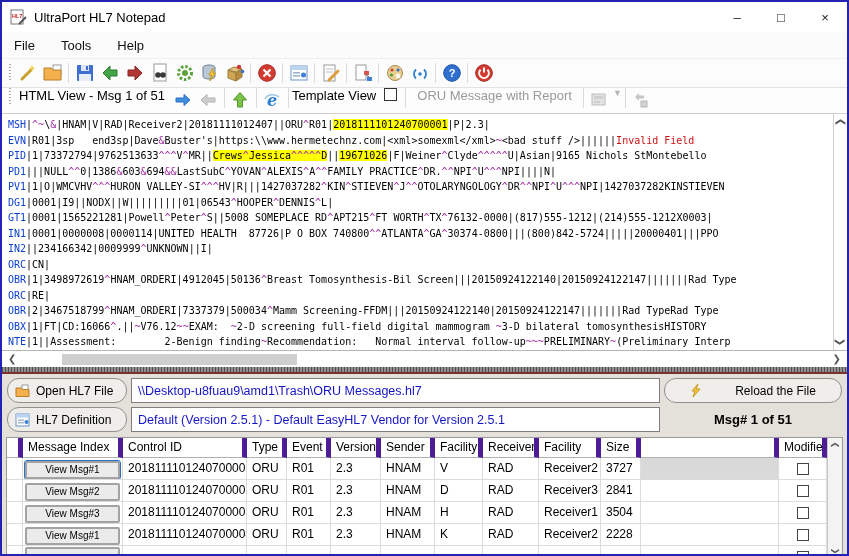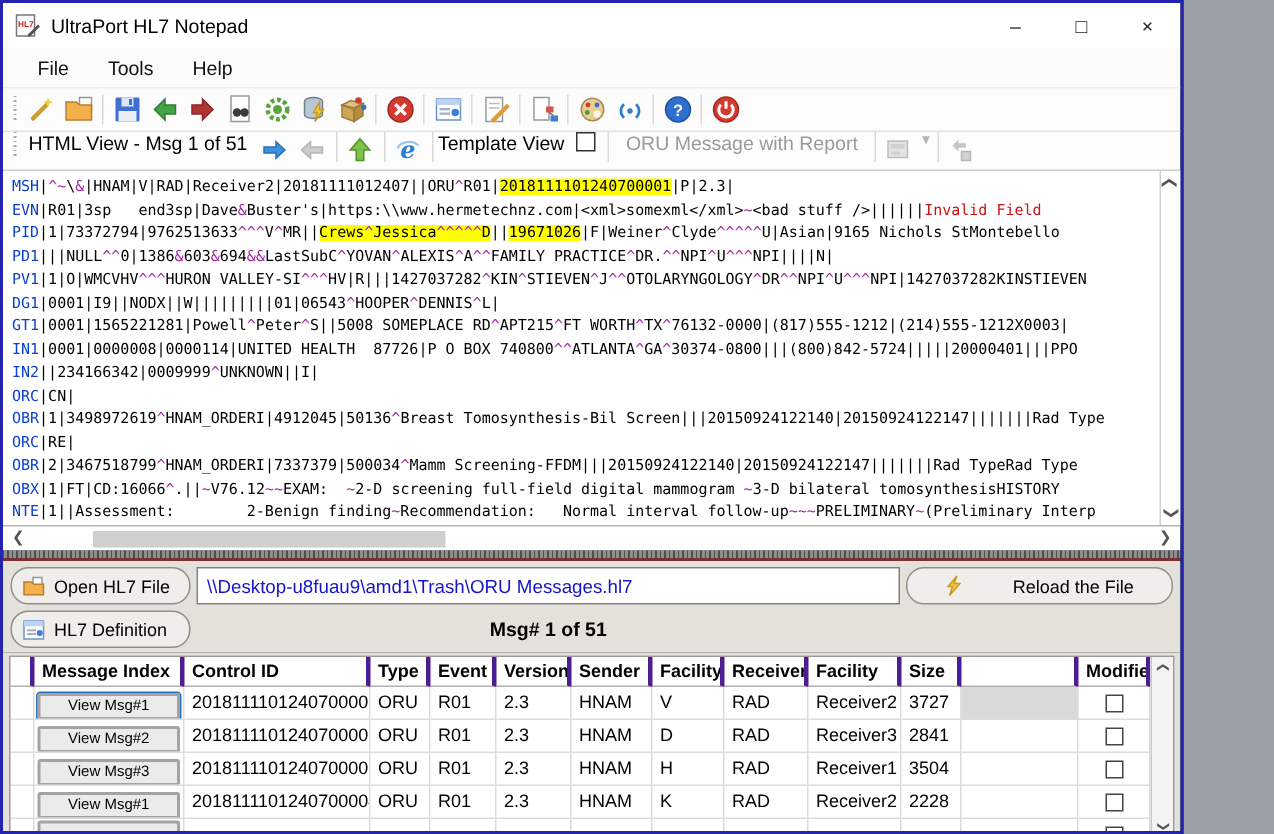--- a/index.html
+++ b/index.html
@@ -1,29 +1,29 @@
 <!DOCTYPE html>
 <html><head>
 <meta charset="utf-8">
 <style>
   * { box-sizing: border-box; margin: 0; padding: 0; }
   html,body { background:#9aa0a6; }
   body { font-family:"Liberation Sans", sans-serif; }
-  .window { width:789px; height:556px; border:2px solid #2323b0; background:#0f172a;
+  .window { width:849px; height:556px; border:2px solid #2323b0; background:#c2410c;
             display:flex; flex-direction:column; overflow:hidden; }
 
   
   .titlebar { height:30px; display:flex; align-items:center; padding:0 0 0 8px; background:#fff; flex:0 0 auto; }
   .titlebar .title { font-size:13px; color:#000; margin-left:7px; }
   .win-controls { margin-left:auto; display:flex; height:100%; }
   .win-btn { width:44px; display:flex; align-items:center; justify-content:center;
              font-size:13px; color:#222; cursor:default; }
 
   
-  .menubar { height:26px; display:flex; align-items:center; padding-left:23px; background:#fbfbfb; flex:0 0 auto; }
+  .menubar { height:26px; display:flex; align-items:center; padding-left:12px; background:#fbfbfb; flex:0 0 auto; }
   .menu-item { font-size:13px; color:#111; margin-right:26px; }
 
   
   .toolbar { height:30px; display:flex; align-items:center; background:#fcfcfc;
              border-top:1px solid #efefef; border-bottom:1px solid #e2e2e2; padding-left:3px; flex:0 0 auto; }
   .grip { width:4px; height:18px; margin:0 3px;
           background-image:repeating-linear-gradient(#aaa 0 1px, transparent 1px 3px); background-size:2px 100%; background-repeat:no-repeat; background-position:1px 0; }
   .tbi { width:25px; height:24px; display:flex; align-items:center; justify-content:center; }
   .sep { width:1px; height:20px; background:#dadada; margin:0 3px; flex:0 0 auto; }
 
@@ -72,22 +72,22 @@
   .grid-frame { flex:1; background:#fff; border:1px solid #9a9a9a; position:relative; overflow:hidden;
                 display:flex; flex-direction:column; }
   .grid-scrollpad { position:absolute; top:0; right:0; bottom:10px; width:15px; background:#f3f3f3;
                     border-left:1px solid #c9c9c9; display:flex; flex-direction:column;
                     justify-content:space-between; align-items:center; padding:2px 0; }
   .grid-rows-clip { overflow:hidden; flex:1; margin-right:15px; }
   .grid-row { display:grid; font-size:12px;
      grid-template-columns:16px 100px 124px 40px 44px 50px 54px 48px 56px 62px 40px 1fr 48px; }
   .grid-row > div { border-right:1px solid #dcdcdc; border-bottom:1px solid #dcdcdc;
                     padding-left:5px; line-height:21px; height:22px; overflow:hidden; white-space:nowrap; }
-  .grid-row.head > div { border-right:3px solid #4c1d95; border-bottom:1px solid #b0b0b0;
-                         height:20px; line-height:19px; color:#000;font-weight:bold; }
+  .grid-row.head > div { border-right:5px solid #4c1d95; border-bottom:1px solid #b0b0b0;
+                         height:20px; line-height:19px; color:#000; }
   .btncell { padding:1px 2px !important; }
   .vmsg { width:100%; height:18px; font-size:10px; background:#ebebeb; border:2px solid #a3a3a3;
           border-radius:2px; font-family:"Liberation Sans",sans-serif; }
   .grid-row.r0 .vmsg { outline:1px solid #2a6fc0; }
   .grid-row.r0 .fillcell { background:#d9d9d9; }
   .modcell { display:flex; align-items:center; justify-content:center; padding:0 !important; }
   .cb { width:12px; height:12px; border:1px solid #444; background:#fff; }
 
   svg { display:block; }
 </style>
@@ -338,20 +338,21 @@
           <svg width="15" height="14">
             <rect x="1" y="1" width="13" height="12" fill="#fff" stroke="#6a93c9"></rect>
             <rect x="1" y="1" width="13" height="3.5" fill="#bcd4ef"></rect>
             <rect x="3" y="6.5" width="6" height="1.4" fill="#9fb4cc"></rect>
             <rect x="3" y="9" width="6" height="1.4" fill="#9fb4cc"></rect>
             <circle cx="11.5" cy="9" r="2" fill="#3f7fd6"></circle>
           </svg>
         </span>
       <span>HL7 Definition</span>
     </div>
+    <div class="field">Default (Version 2.5.1) - Default EasyHL7 Vendor for Version 2.5.1</div>
     <div class="msg-counter">Msg# 1 of 51</div>
   </div>
 
   <div class="grid-outer">
     <div class="grid-frame">
       <div class="grid-rows-clip">
         <div class="grid-row head">
           <div></div>
           <div>Message Index</div>
           <div>Control ID</div>

